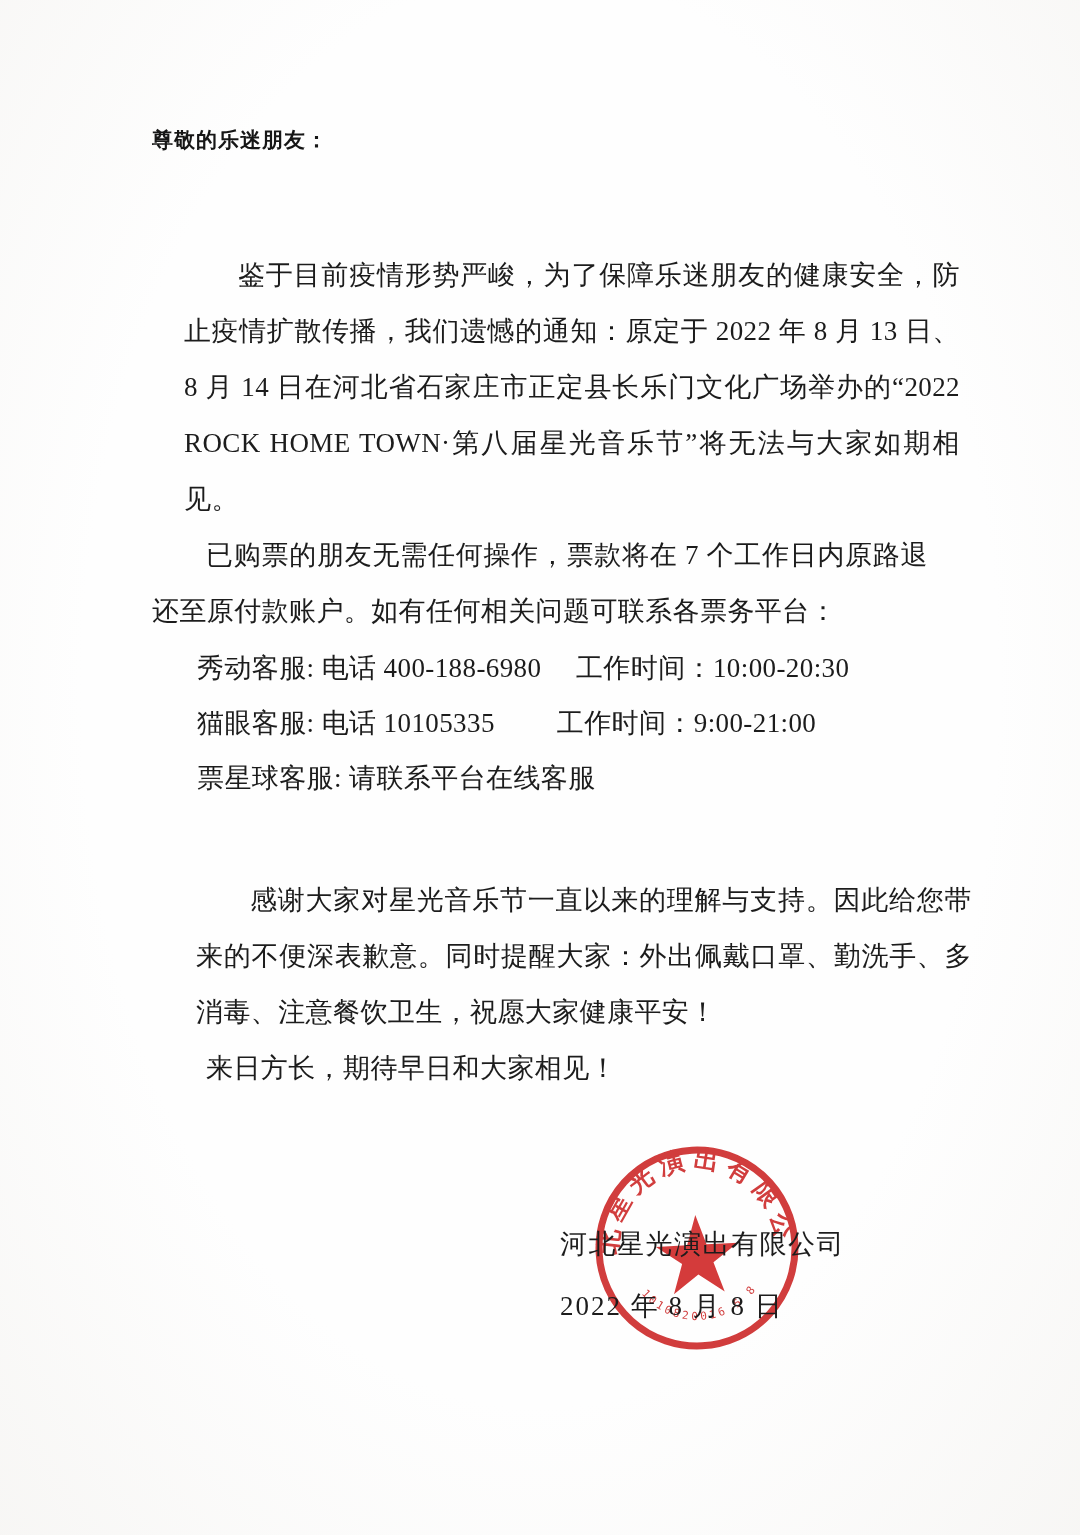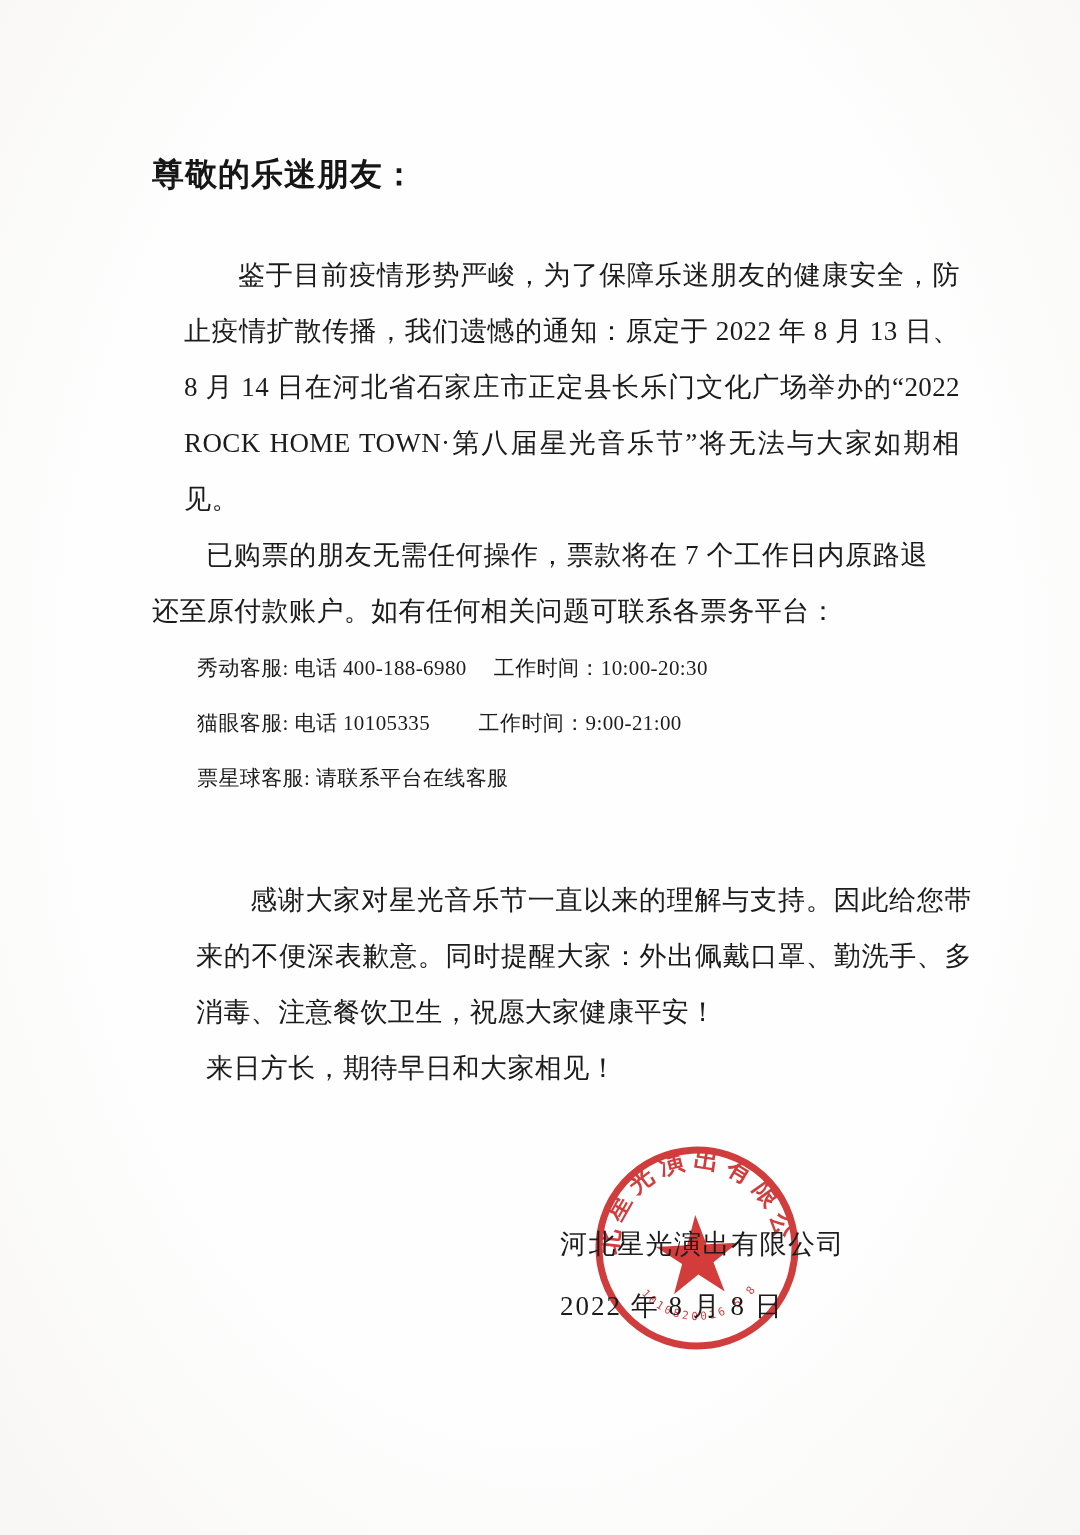--- a/index.html
+++ b/index.html
@@ -37,25 +37,24 @@
     top: 0;
     width: 776px;
   }
 
   .greeting {
     position: absolute;
     left: 0px;
     top: 126px;
     font-family: Liberation Serif, serif;
     font-weight: bold;
-    font-size: 32px;
+    font-size: 21px;
     letter-spacing: 1px;
     color: #161616;
     white-space: nowrap;
-    margin-top: 27px;
   }
 
   .para {
     position: absolute;
     width: 776px;
     font-size: 27px;
     line-height: 56px;
     text-align: justify;
     text-justify: inter-character;
     letter-spacing: 0.4px;
@@ -70,21 +69,21 @@
   .p3 { top: 872px; margin-left: 44px; }
   .p4 { top: 1040px; }
 
   .contact-list {
     position: absolute;
     left: 45px;
     top: 641px;
     width: 740px;
   }
   .contact-line {
-    font-size: 21px;
+    font-size: 27px;
     line-height: 55px;
     letter-spacing: 0.4px;
     color: #1c1c1c;
     white-space: pre;
   }
 
   
   .signature {
     position: absolute;
     left: 560px;

